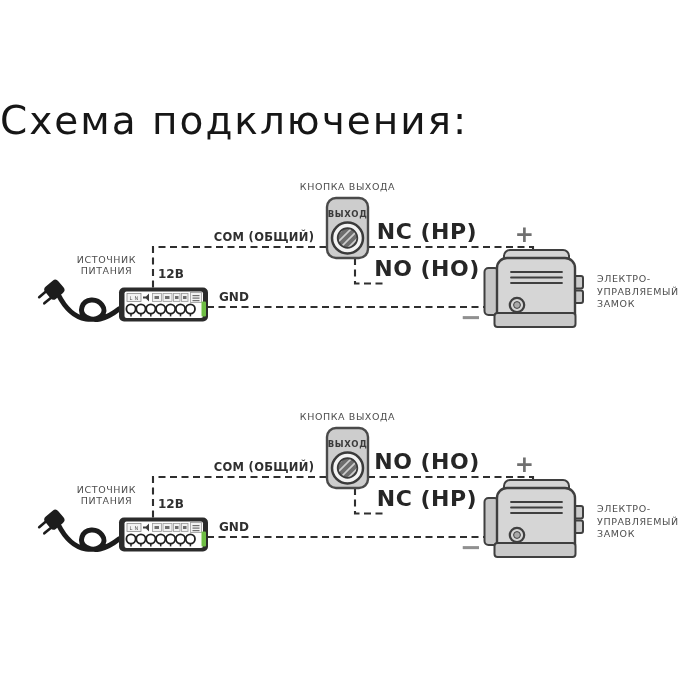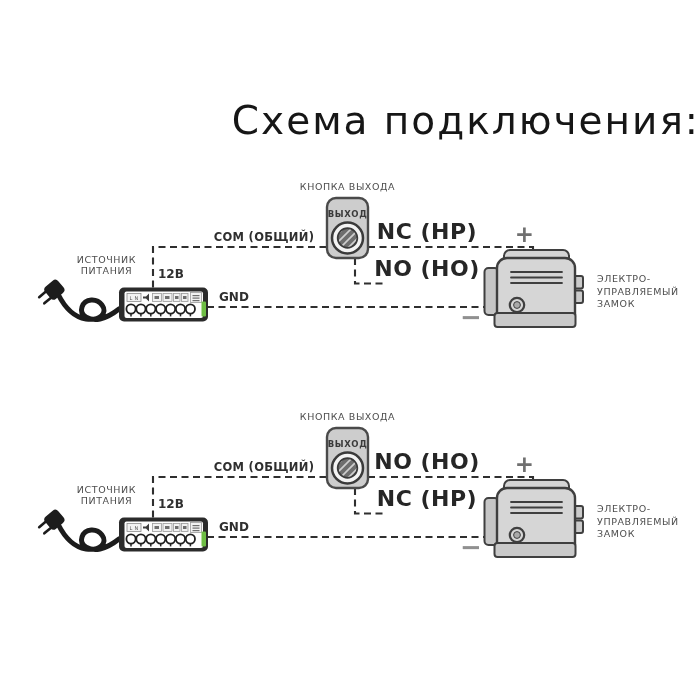--- a/index.html
+++ b/index.html
@@ -1,18 +1,18 @@
 <!DOCTYPE html>
 <html><head>
 <meta charset="utf-8">
 <style>
   html,body{margin:0;padding:0;background:#ffffff;}
   body{width:700px;height:700px;position:relative;overflow:hidden;
        font-family:"DejaVu Sans","Liberation Sans",sans-serif;}
-  .page-title{position:absolute;left:0;top:98px;width:700px;text-align:right;
+  .page-title{position:absolute;left:0;top:98px;width:700px;text-align:left;
        font-size:39px;font-weight:400;letter-spacing:2px;color:#161616;}
   .diagram-svg{position:absolute;left:0;overflow:visible;}
   #diagram-1{top:170px;}
   #diagram-2{top:400px;}
   text{font-family:"DejaVu Sans","Liberation Sans",sans-serif;}
   .lbl{font-size:9.5px;fill:#4d4d4d;letter-spacing:0.6px;}
   .wire{font-size:11.5px;font-weight:bold;fill:#2f2f2f;letter-spacing:0.3px;}
   .wire-lg{font-size:12px;font-weight:bold;fill:#2f2f2f;}
   .big{font-size:22px;font-weight:bold;fill:#262626;letter-spacing:0.5px;}
   .btnface{font-size:8.5px;font-weight:bold;fill:#3a3a3a;letter-spacing:0.6px;}

